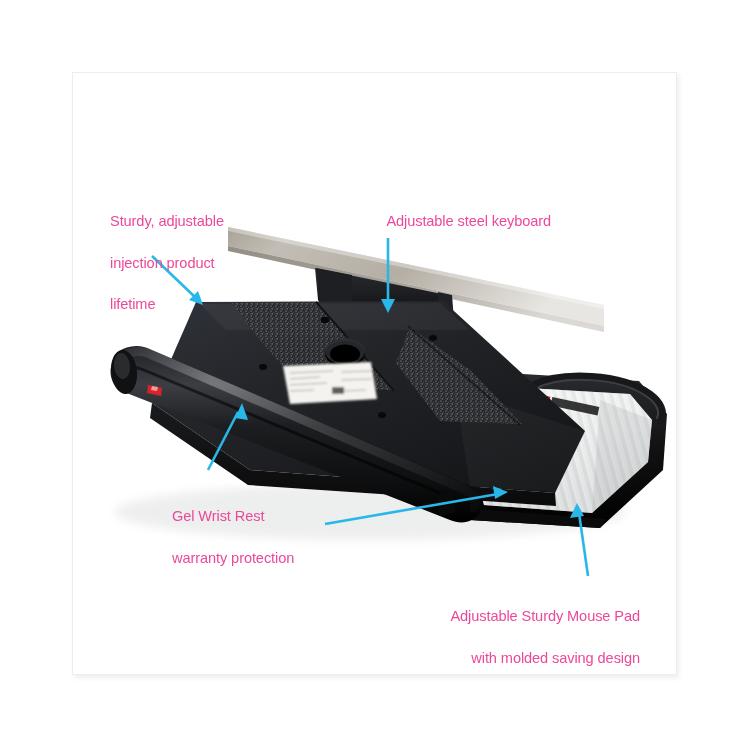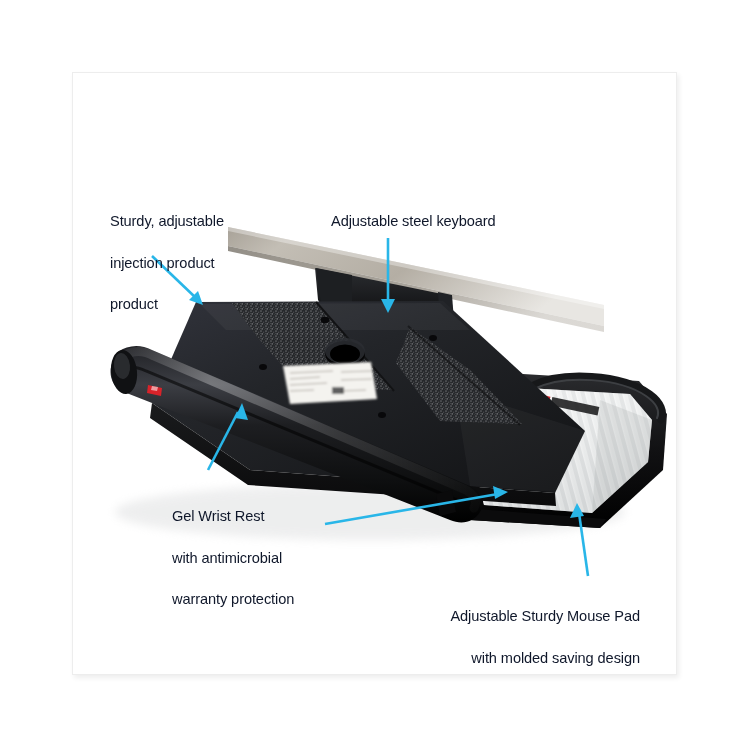--- a/index.html
+++ b/index.html
@@ -43,29 +43,29 @@
     top: 0;
     width: 750px;
     height: 750px;
     pointer-events: none;
   }
   .product svg { display: block; }
 
   
   .callout {
     position: absolute;
-    color: #0f172a;
+    color: #ec4899;
     font-size: 14.6px;
     line-height: 1.43;
     letter-spacing: -0.1px;
     font-family: "Liberation Sans", sans-serif;
     white-space: pre-line;
   }
   .callout.platform  { left: 110px; top: 190px; width: 215px; text-align: left; }
-  .callout.arm       { left: 331px; top: 190px; width: 220px; text-align: left; }
+  .callout.arm       { left: 331px; top: 190px; width: 220px; text-align: right; }
   .callout.gel       { left: 172px; top: 485px; width: 215px; text-align: left; }
   .callout.mouse     { left: 400px; top: 585px; width: 240px; text-align: right; }
 
   .callout span { display: block; }
 </style>
 </head>
 <body>
 
 <div class="page">
 
@@ -262,30 +262,29 @@
 
         <line x1="588" y1="576" x2="579" y2="513"></line>
         <polygon points="577,503 570,518 584,516" fill="#29b6e8" stroke="none"></polygon>
       </g>
     </svg>
   </div>
 
   <div class="callout platform">
     <span>Sturdy, adjustable</span>
     <span>injection product</span>
-    <span>product</span>
+    <span>lifetime</span>
   </div>
 
   <div class="callout arm">
     <span>Adjustable steel keyboard</span>
   </div>
 
   <div class="callout gel">
     <span>Gel Wrist Rest</span>
-    <span>with antimicrobial</span>
     <span>warranty protection</span>
   </div>
 
   <div class="callout mouse">
     <span>Adjustable Sturdy Mouse Pad</span>
     <span>with molded saving design</span>
   </div>
 
 </div>
 

